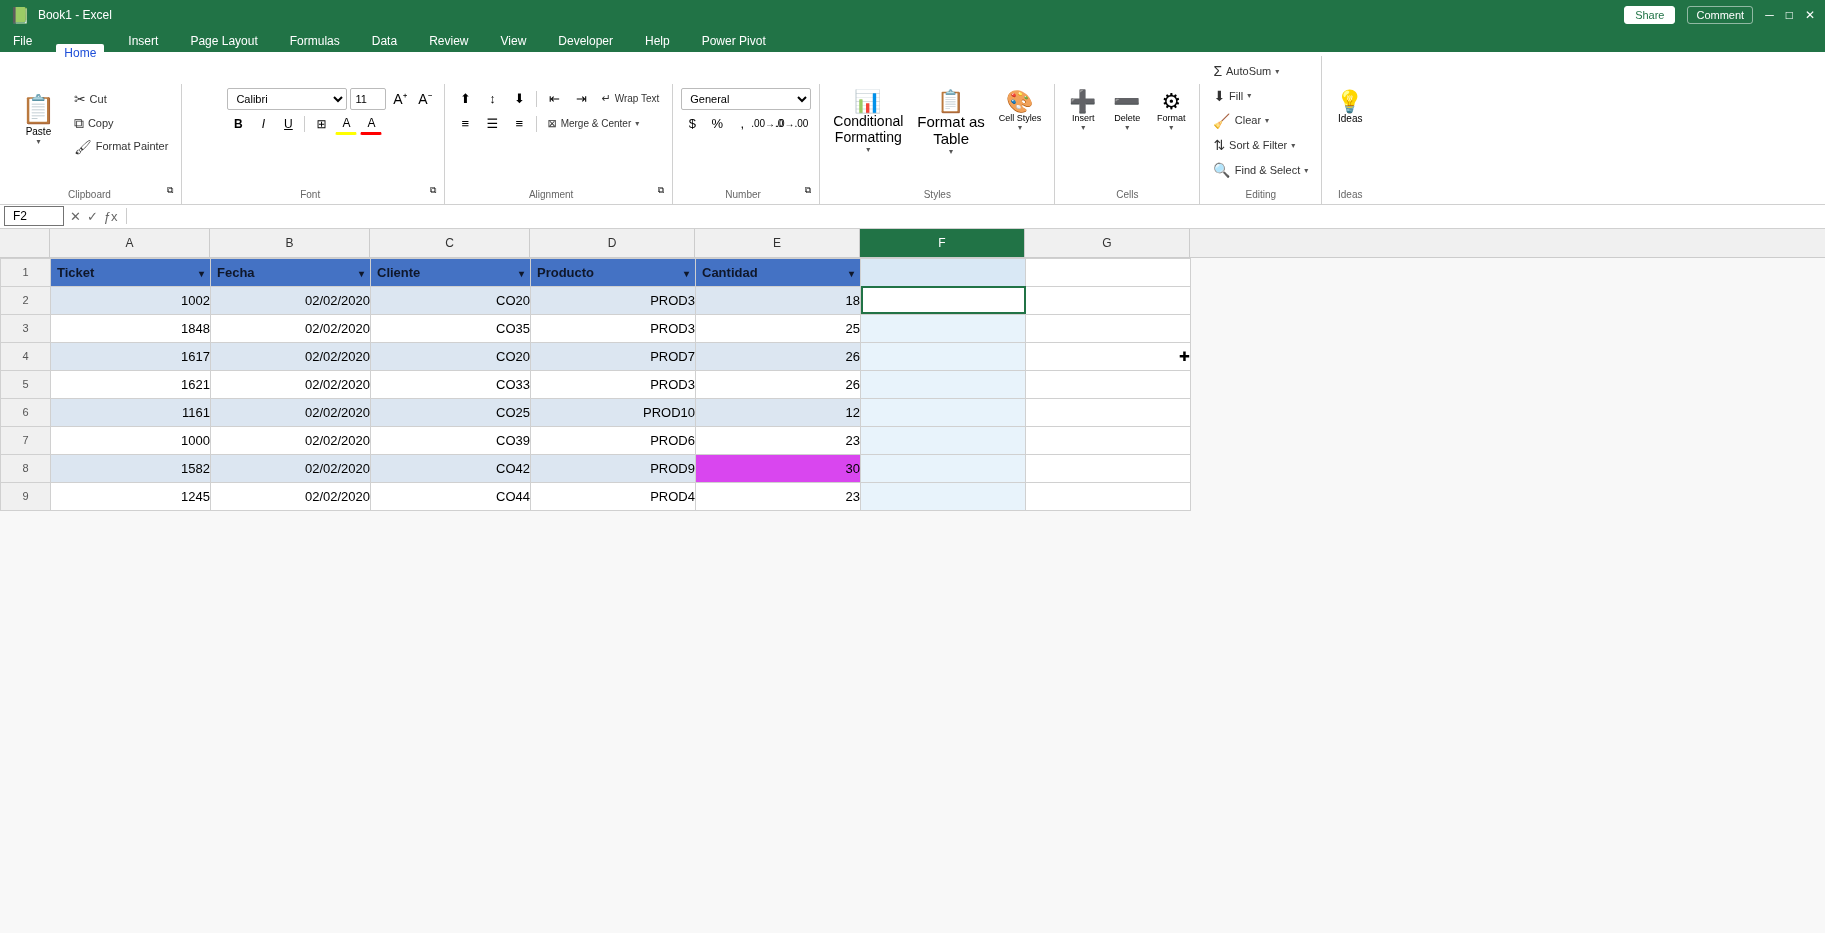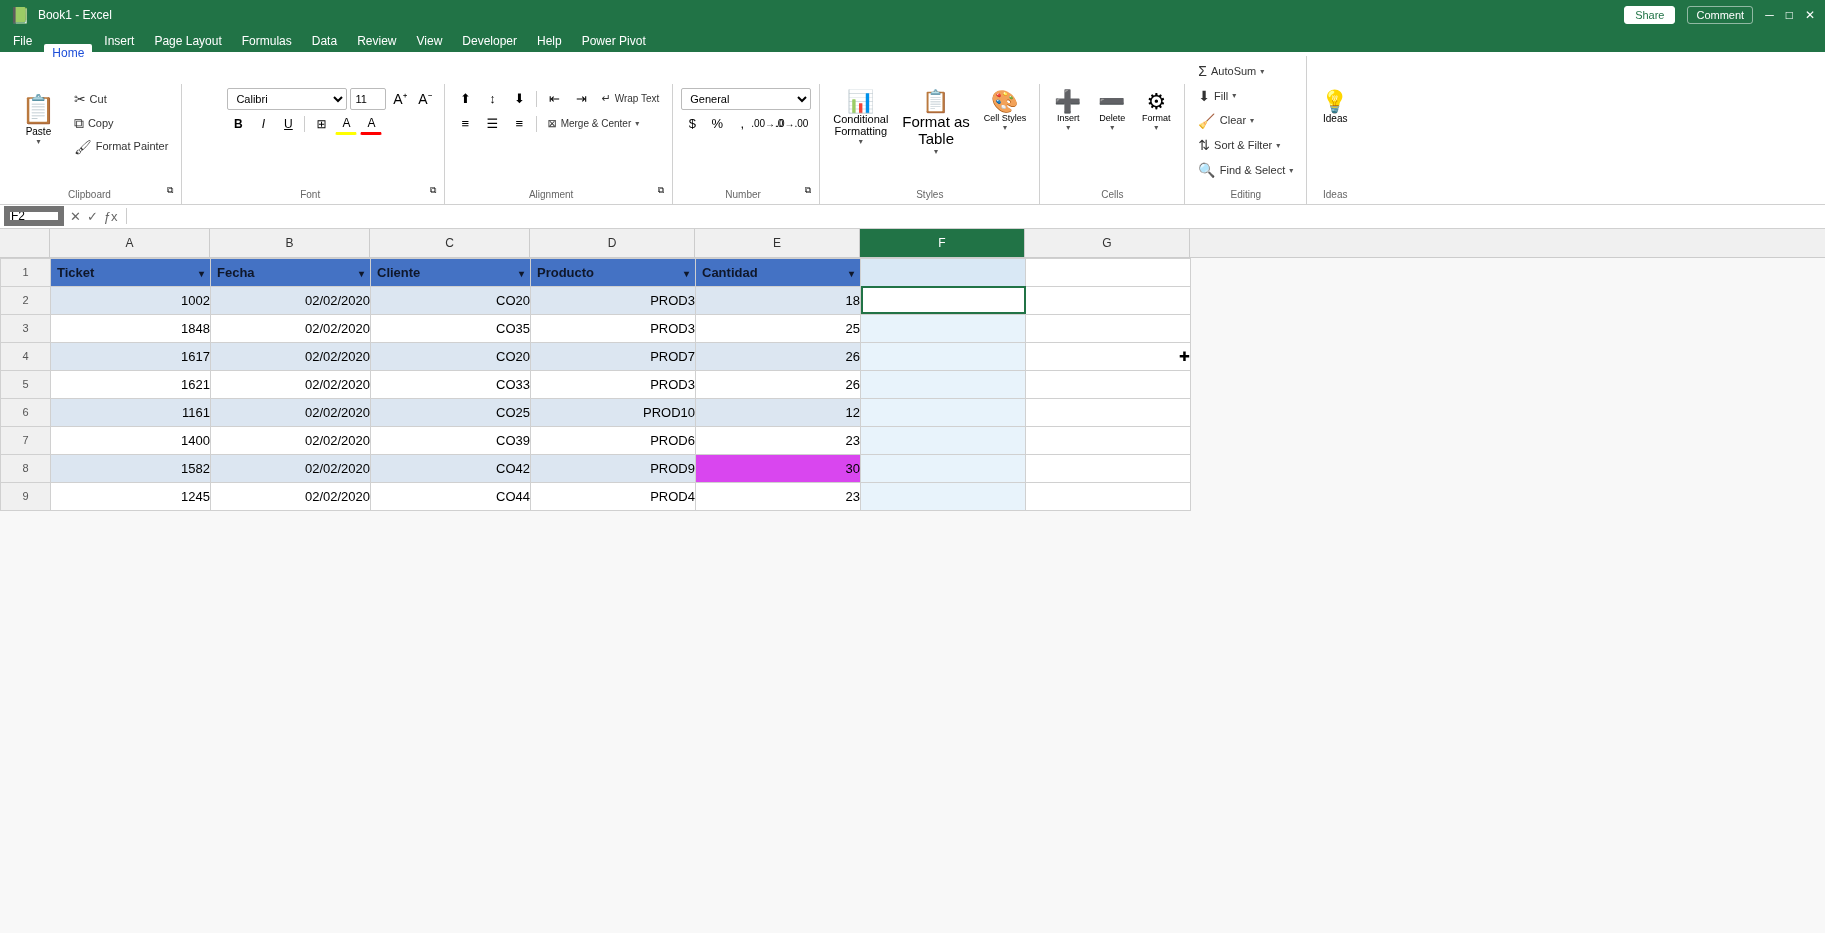--- a/index.html
+++ b/index.html
@@ -20,21 +20,21 @@
     .title-bar-right { display: flex; align-items: center; gap: 12px; }
 
     
     .menu-bar {
       background: #217346;
       color: white;
       height: 22px;
       display: flex;
       align-items: center;
       padding: 0 5px;
-      gap: 4px;
+      gap: 16px;
     }
     .menu-item {
       padding: 2px 8px;
       font-size: 12px;
       cursor: pointer;
       border-radius: 2px;
     }
     .menu-item.active { background: white; color: #1d4ed8; margin-top: 24px; }
 
     
@@ -160,22 +160,22 @@
     .formula-bar {
       background: white;
       border-bottom: 1px solid #d0d0d0;
       height: 24px;
       display: flex;
       align-items: center;
       padding: 0 4px;
       gap: 4px;
     }
     .cell-ref-box {
-      border: 6px solid #737373;
-      padding: 1px 1px;
+      border: 1px solid #737373;
+      padding: 1px 8px;
       width: 60px;
       font-size: 12px;
       height: 20px;
       background: white;
     }
     .formula-icons { display: flex; gap: 2px; color: #666; }
     .formula-icon { font-size: 13px; cursor: pointer; padding: 0 2px; }
     .formula-input {
       flex: 1;
       border: none;
@@ -430,21 +430,21 @@
     <div style="display:flex;align-items:center;justify-content:space-between;width:100%;">
       <span class="ribbon-group-label">Number</span>
       <span style="font-size:9px;cursor:pointer;">⧉</span>
     </div>
   </div>
 
   <div class="ribbon-group">
     <div class="ribbon-group-content">
       <div class="large-icon-btn">
         <span class="icon">📊</span>
-        <span style="font-size:11px;">Conditional<br>Formatting</span>
+        <span style="font-size:14px;">Conditional<br>Formatting</span>
         <span class="dropdown-arrow">▾</span>
       </div>
       <div class="large-icon-btn">
         <span class="icon">📋</span>
         <span style="font-size:15px;">Format as<br>Table</span>
         <span class="dropdown-arrow">▾</span>
       </div>
       <div class="large-icon-btn">
         <span class="icon">🎨</span>
         <span style="font-size:9px;text-align:center;">Cell Styles</span>
@@ -612,21 +612,21 @@
         <td class="cell" style="width:160px;background:#dce6f1;">1161</td>
         <td class="cell" style="width:160px;background:#dce6f1;">02/02/2020</td>
         <td class="cell" style="width:160px;background:#dce6f1;">CO25</td>
         <td class="cell" style="width:165px;background:#dce6f1;text-align:right;">PROD10</td>
         <td class="cell" style="width:165px;background:#dce6f1;">12</td>
         <td class="cell" style="width:165px;background:#e8f3fb;"></td>
         <td class="cell" style="width:165px;"></td>
       </tr>
       <tr>
         <td class="row-num">7</td>
-        <td class="cell" style="width:160px;">1400</td>
+        <td class="cell" style="width:160px;">1000</td>
         <td class="cell" style="width:160px;">02/02/2020</td>
         <td class="cell" style="width:160px;">CO39</td>
         <td class="cell" style="width:165px;">PROD6</td>
         <td class="cell" style="width:165px;">23</td>
         <td class="cell" style="width:165px;background:#e8f3fb;"></td>
         <td class="cell" style="width:165px;"></td>
       </tr>
       <tr>
         <td class="row-num">8</td>
         <td class="cell" style="width:160px;background:#dce6f1;">1582</td>

